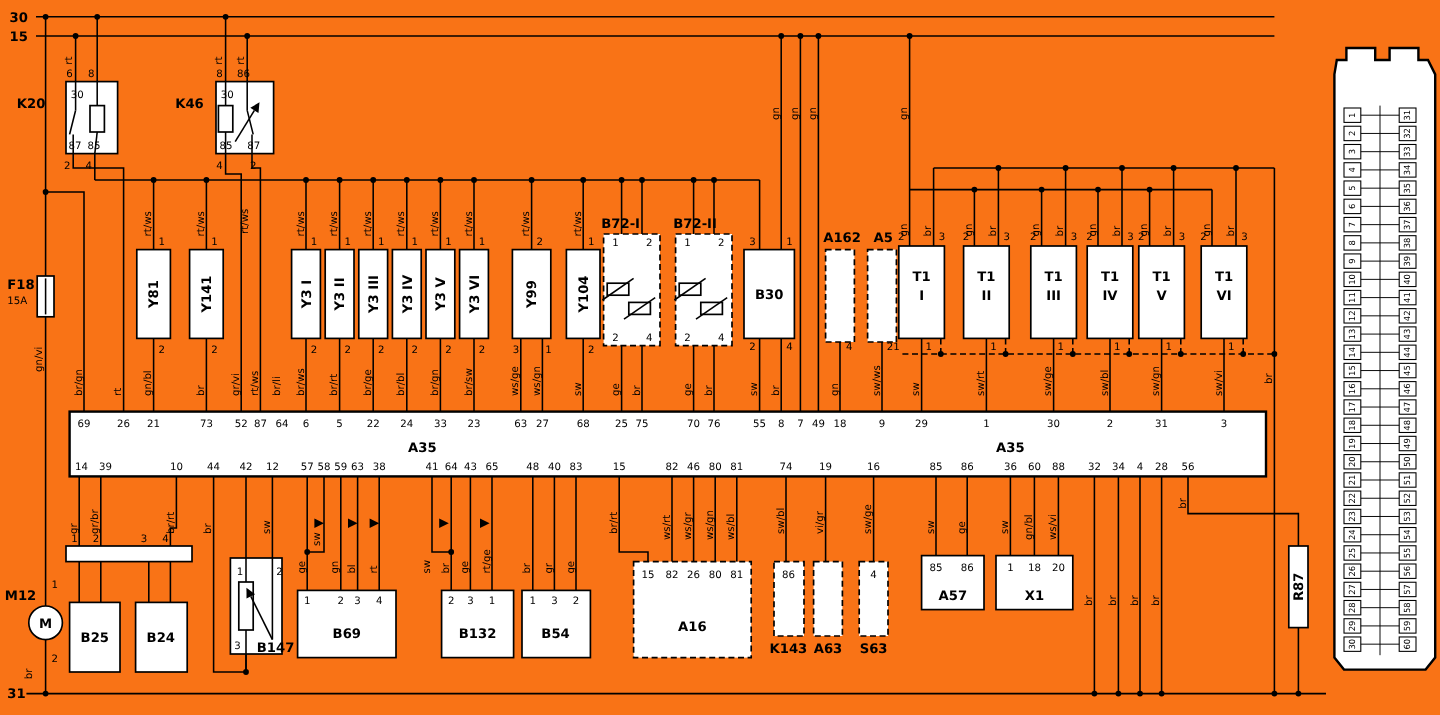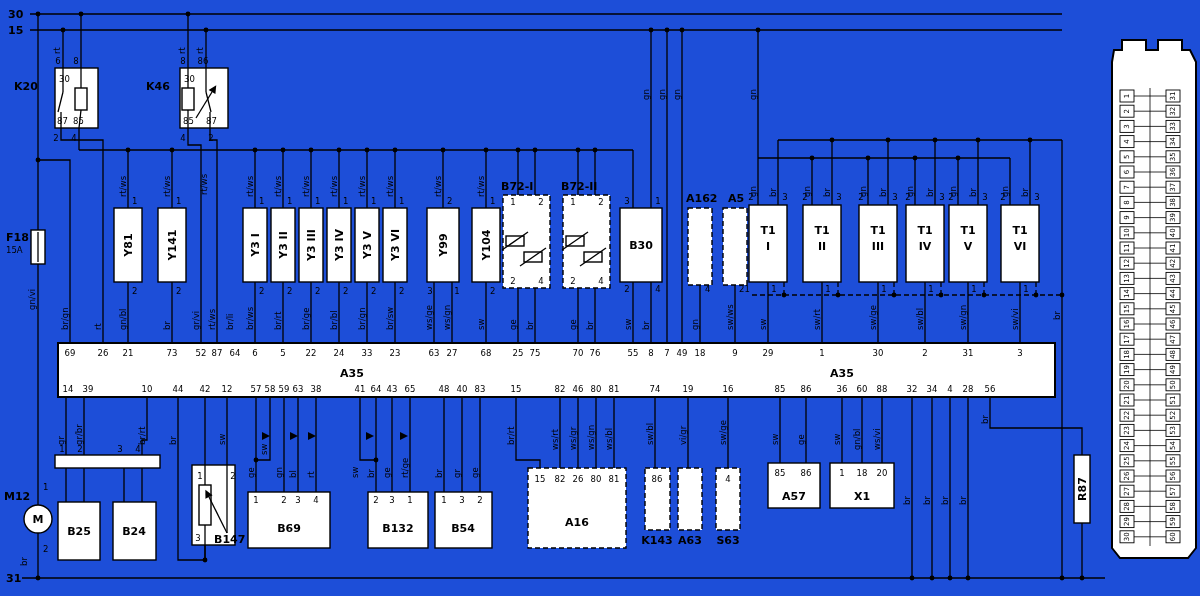--- a/index.html
+++ b/index.html
@@ -1,16 +1,16 @@
 <!DOCTYPE html>
 <html><head>
 <meta charset="utf-8">
 <style>
   html,body{margin:0;padding:0;background:#e8e8e8;}
-  .stage{position:relative;width:1200px;height:596px;background:#1d4ed8;overflow:hidden;}
+  .stage{position:relative;width:1200px;height:596px;background:#f97316;overflow:hidden;}
   svg{display:block;}
   .w{fill:none;stroke:#000;stroke-width:1.3;}
   .w.thin{stroke-width:0.8;}
   .w.dash{stroke-dasharray:5 3;}
   .bx{fill:#fff;stroke:#000;stroke-width:1.4;}
   .bx.dash{stroke-dasharray:5 3;}
   .bx.thick{stroke-width:2;}
   .bx.thin{stroke-width:0.9;}
   .dot{fill:#000;stroke:none;}
   .mark{fill:#000;stroke:none;}

